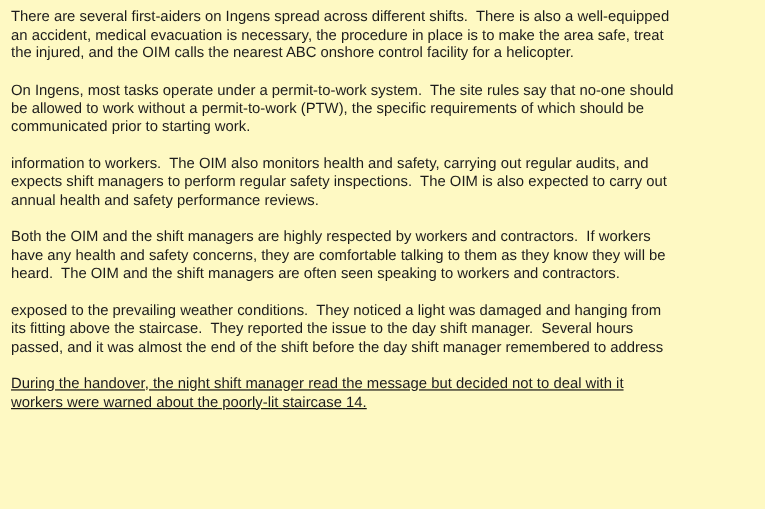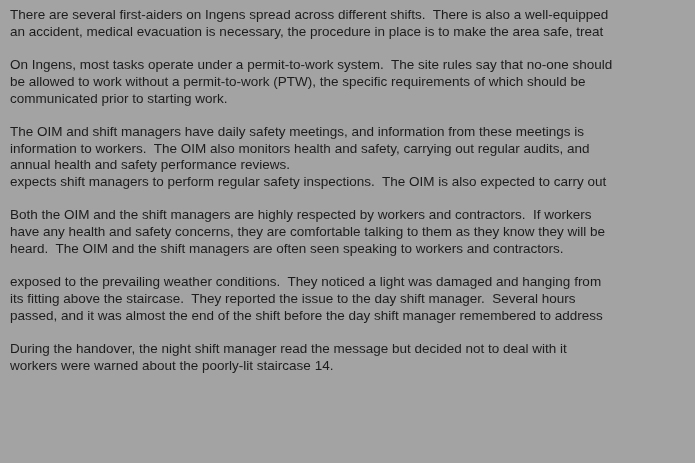--- a/index.html
+++ b/index.html
@@ -11,57 +11,58 @@
     height: 463px;
     background: #ffffff;
     overflow: hidden;
     font-family: "Liberation Sans", sans-serif;
   }
   .page {
     box-sizing: border-box;
     width: 695px;
     height: 463px;
     padding: 7px 6px 4px 10px;
-    background: #a3a3a3;
+    background: #fef9c3;
   }
   .para {
     margin: 0 0 16.7px 0;
   }
   .para:last-child {
     margin-bottom: 0;
+    text-decoration: underline;
   }
   .line {
     font-size: 13.5px;
     line-height: 16.7px;
     color: #1c1c1c;
     white-space: pre;
     letter-spacing: 0;
   }
 </style>
 </head>
 <body>
 
 <div class="page">
 
   <div class="para">
     <div class="line">There are several first-aiders on Ingens spread across different shifts.  There is also a well-equipped</div>
     <div class="line">an accident, medical evacuation is necessary, the procedure in place is to make the area safe, treat</div>
+    <div class="line">the injured, and the OIM calls the nearest ABC onshore control facility for a helicopter.</div>
   </div>
 
   <div class="para">
     <div class="line">On Ingens, most tasks operate under a permit-to-work system.  The site rules say that no-one should</div>
     <div class="line">be allowed to work without a permit-to-work (PTW), the specific requirements of which should be</div>
     <div class="line">communicated prior to starting work.</div>
   </div>
 
   <div class="para">
-    <div class="line">The OIM and shift managers have daily safety meetings, and information from these meetings is</div>
     <div class="line">information to workers.  The OIM also monitors health and safety, carrying out regular audits, and</div>
+    <div class="line">expects shift managers to perform regular safety inspections.  The OIM is also expected to carry out</div>
     <div class="line">annual health and safety performance reviews.</div>
-    <div class="line">expects shift managers to perform regular safety inspections.  The OIM is also expected to carry out</div>
   </div>
 
   <div class="para">
     <div class="line">Both the OIM and the shift managers are highly respected by workers and contractors.  If workers</div>
     <div class="line">have any health and safety concerns, they are comfortable talking to them as they know they will be</div>
     <div class="line">heard.  The OIM and the shift managers are often seen speaking to workers and contractors.</div>
   </div>
 
   <div class="para">
     <div class="line">exposed to the prevailing weather conditions.  They noticed a light was damaged and hanging from</div>

